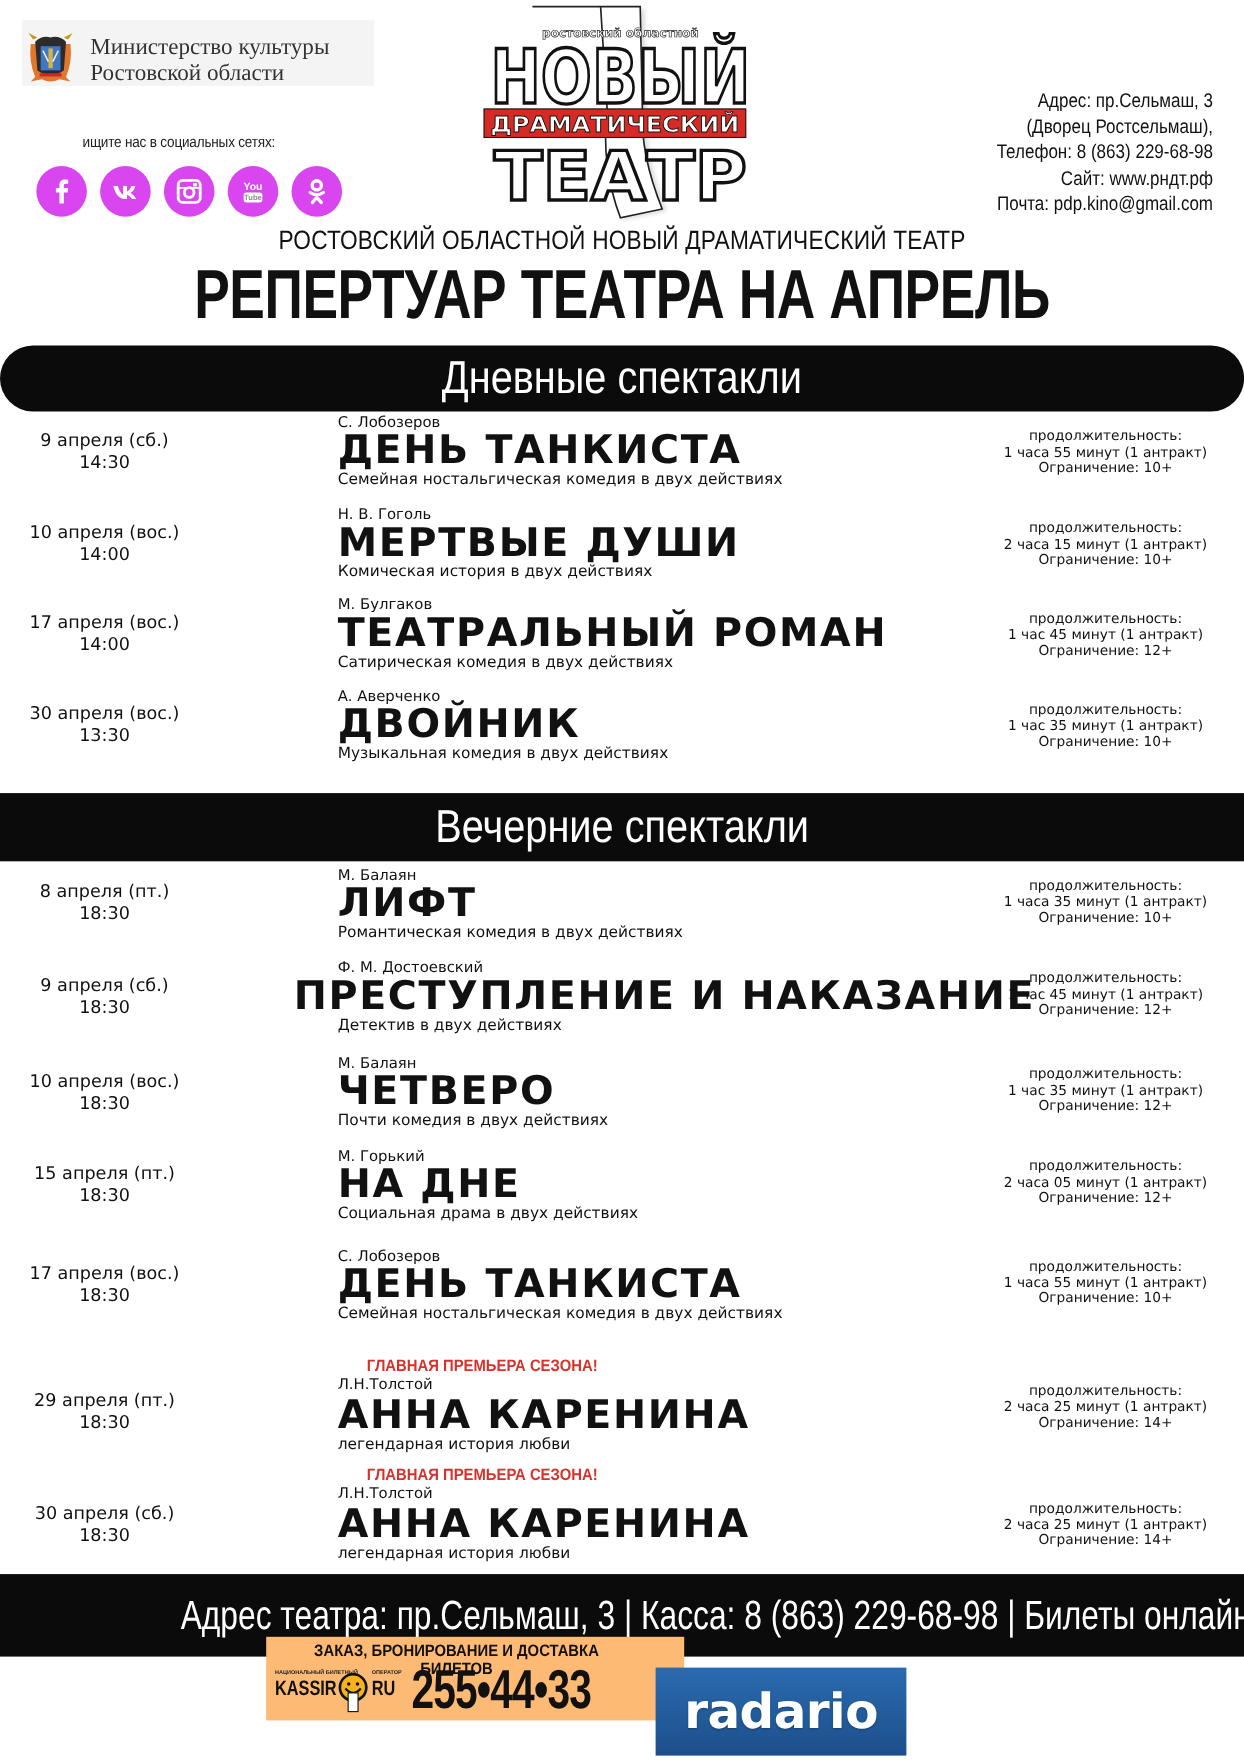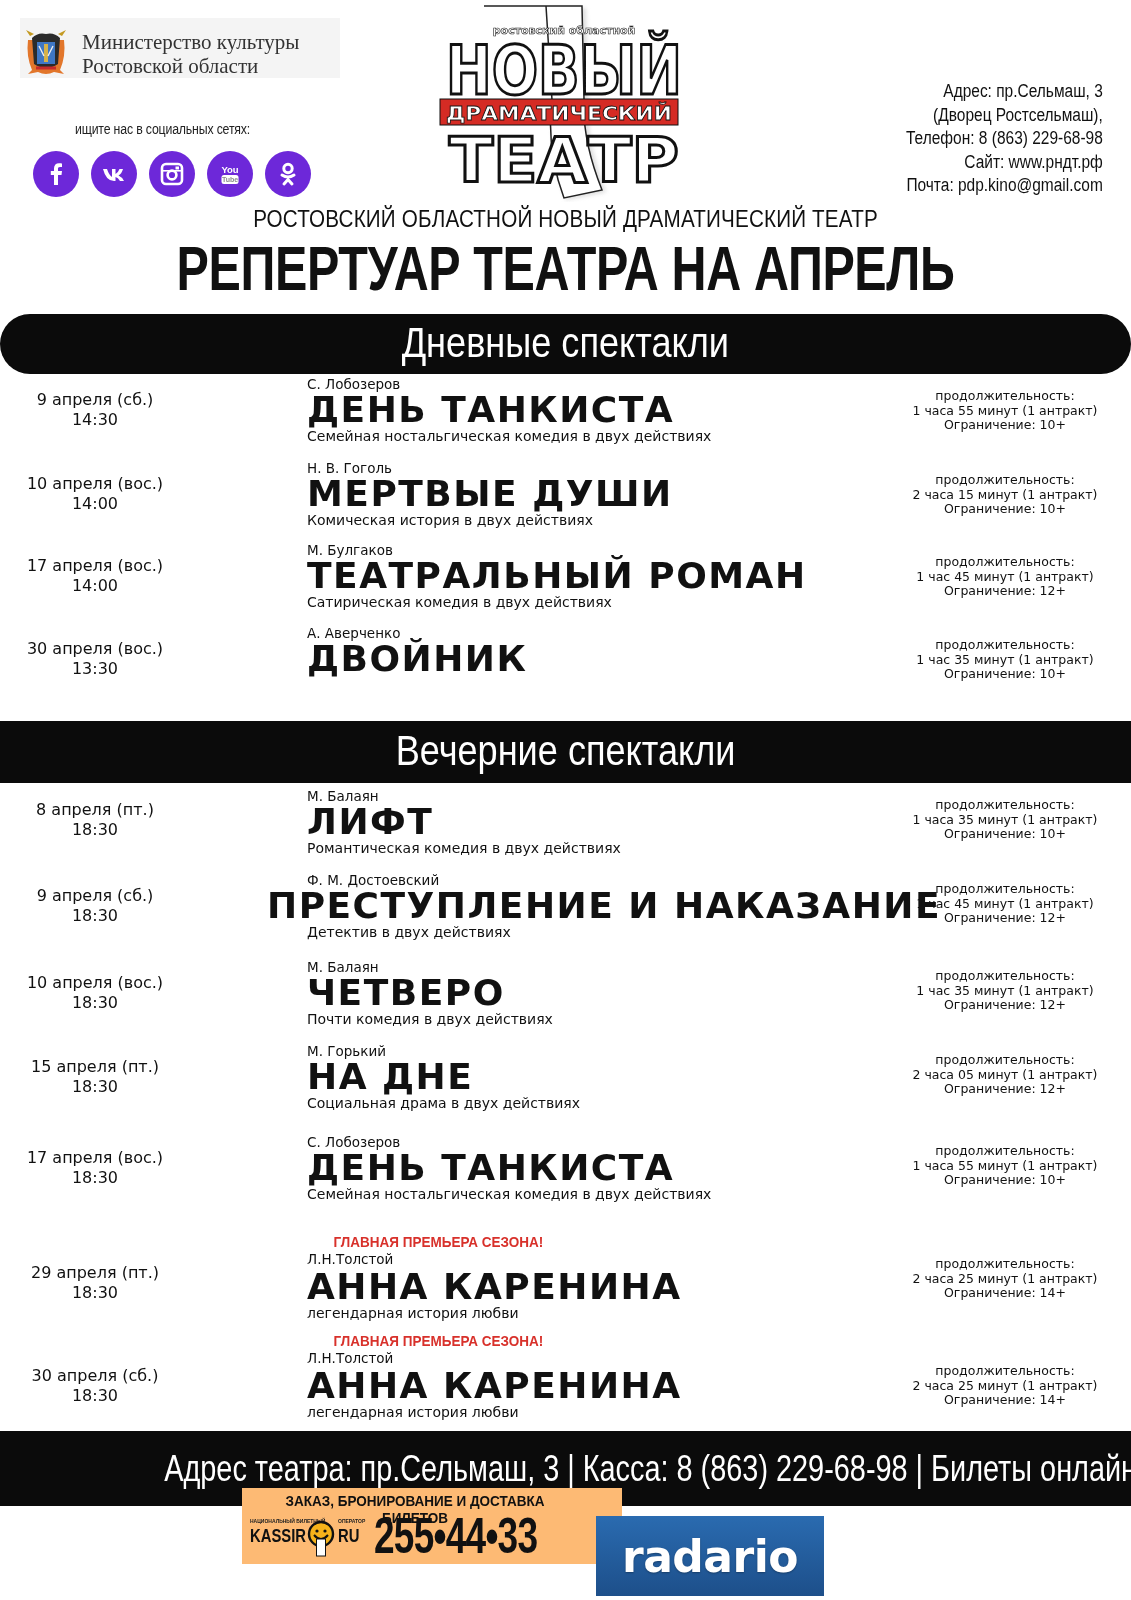--- a/index.html
+++ b/index.html
@@ -7,21 +7,21 @@
   body { font-family:"Liberation Sans", sans-serif; color:#111; position:relative; }
 
   
   .ministry { position:absolute; left:20px; top:18px; width:320px; height:60px; background:#f4f4f4; display:flex; align-items:flex-end; }
   .crest { width:44px; height:52px; margin-left:4px; position:relative; }
   .crest svg { width:44px; height:52px; }
   .ministry-text { margin-left:14px; font-family:"Liberation Serif", serif; font-size:21px; line-height:24px; color:#333; }
 
   .social-caption { position:absolute; left:75px; top:121px; font-family:"Liberation Sans", sans-serif; font-size:14px; color:#222; transform:scaleX(0.88); transform-origin:left; letter-spacing:-0.2px; }
   .social-row { position:absolute; left:33px; top:151px; display:flex; gap:12px; }
-  .social-btn { width:46px; height:46px; border-radius:50%; background:#6d28d9; color:#fff; display:flex; align-items:center; justify-content:center; font-weight:bold; cursor:pointer; }
+  .social-btn { width:46px; height:46px; border-radius:50%; background:#d946ef; color:#fff; display:flex; align-items:center; justify-content:center; font-weight:bold; cursor:pointer; }
   .social-btn svg { width:26px; height:26px; }
 
   .logo { position:absolute; left:436px; top:2px; width:256px; height:200px; }
 
   .contacts { position:absolute; right:28px; top:80px; text-align:right; font-size:18px; line-height:23.5px; color:#111; transform:scaleX(0.86); transform-origin:right top; }
 
   .subtitle { position:absolute; left:0; width:1131px; top:205px; text-align:center; font-size:24px; letter-spacing:0.2px; transform:scaleX(0.86); }
   .main-title { position:absolute; left:0; width:1131px; top:232px; text-align:center; font-size:63px; font-weight:bold; letter-spacing:-0.5px; line-height:72px; transform:scaleX(0.77); }
 
   
@@ -196,20 +196,21 @@
 </div>
 
 <div class="event" style="top:625px">
   <div class="ev-date" style="top:14px">
       <div>30 апреля (вос.)</div>
       <div>13:30</div>
     </div>
   <div class="ev-center">
       <div class="ev-author">А. Аверченко</div>
       <div class="ev-title">ДВОЙНИК</div>
+      <div class="ev-genre">Музыкальная комедия в двух действиях</div>
     </div>
   <div class="ev-meta" style="top:13px">
       <div>продолжительность:</div>
       <div>1 час 35 минут (1 антракт)</div>
       <div>Ограничение: 10+</div>
     </div>
 </div>
 
 <div class="section-bar bar-eve"><span>Вечерние спектакли</span></div>
 

